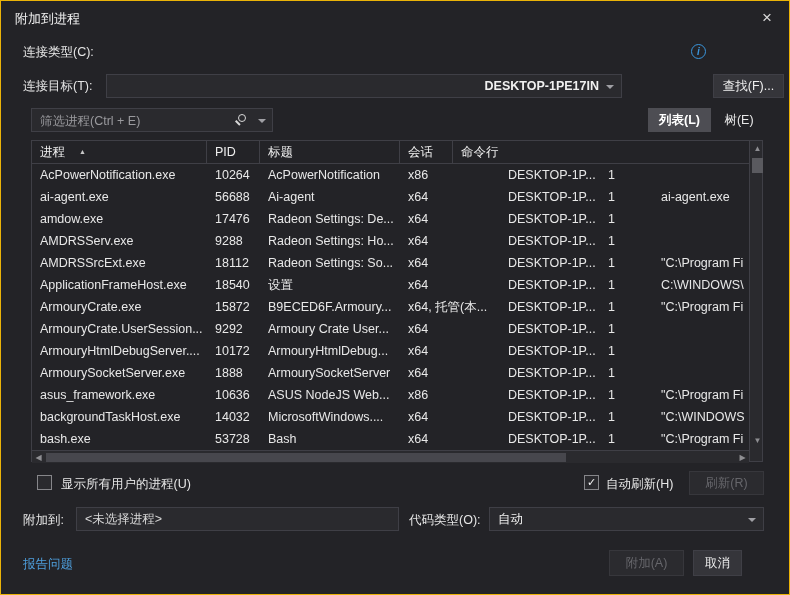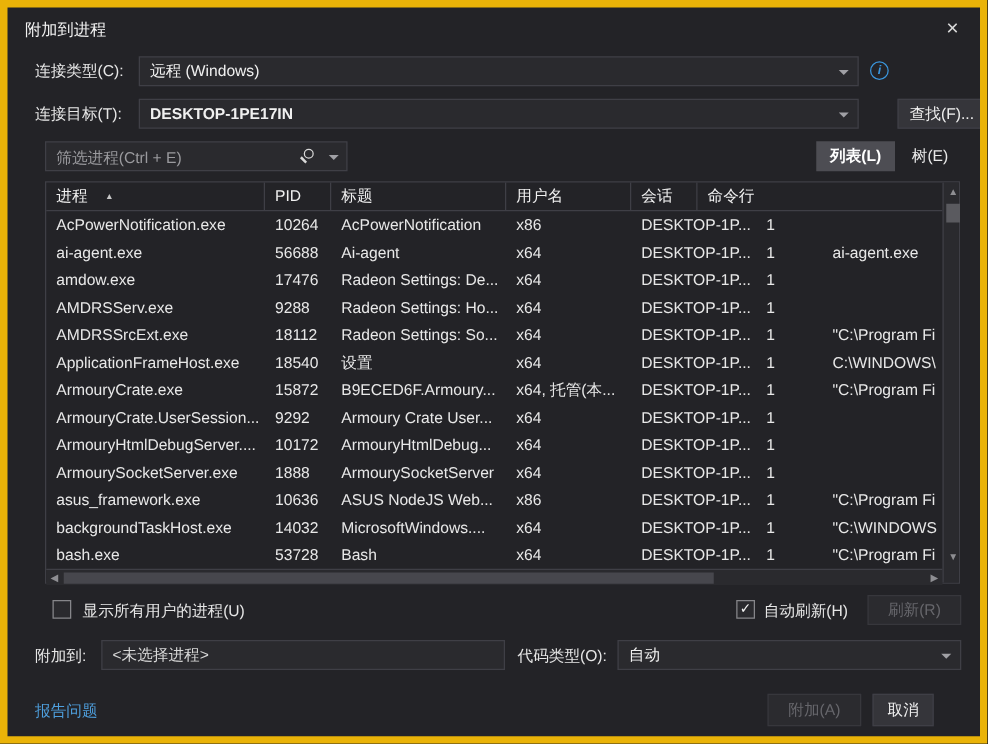--- a/index.html
+++ b/index.html
@@ -1,18 +1,18 @@
 <!DOCTYPE html>
 <html><head>
 <meta charset="utf-8">
 <style>
   * { margin:0; padding:0; box-sizing:border-box; }
   html,body { width:790px; height:595px; background:#1a1a1d; }
   body { font-family:"Liberation Sans","DejaVu Sans",sans-serif; font-size:12.5px; color:#e8e8e8; }
-  .dialog { position:relative; width:790px; height:595px; background:#232327; border:6px solid #eab308; overflow:hidden; }
+  .dialog { position:relative; width:790px; height:595px; background:#232327; border:1px solid #eab308; overflow:hidden; }
 
   .title { position:absolute; left:14px; top:9px; font-size:13px; color:#f2f2f2; }
   .close { position:absolute; right:10px; top:5px; width:24px; height:24px; text-align:center; line-height:24px; font-size:17px; color:#d8d8d8; cursor:pointer; }
 
   .lbl { position:absolute; color:#e6e6e6; }
   .combo, .textbox { position:absolute; height:24px; background:#2a2a2e; border:1px solid #3f3f46; color:#f0f0f0; line-height:22px; padding:0 22px 0 8px; overflow:hidden; white-space:nowrap; }
   .textbox { padding-right:8px; }
   .chev { position:absolute; right:7px; top:10px; width:0; height:0; border-left:4px solid transparent; border-right:4px solid transparent; border-top:4px solid #a0a0a5; }
   .btn { position:absolute; height:24px; background:#35353a; border:1px solid #3f3f46; color:#f0f0f0; text-align:center; line-height:22px; cursor:pointer; }
   .btn.disabled { background:#2b2b2f; border-color:#37373c; color:#66666b; }
@@ -50,48 +50,43 @@
 </style>
 </head>
 <body>
 
 <div class="dialog">
 
   <div class="title">附加到进程</div>
   <div class="close">×</div>
 
   <div class="lbl" style="left:22px; top:43px;">连接类型(C):</div>
-  <div class="combo" style="left:105px; top:39px; width:576px;">
-    <span>远程 (Windows)</span>
-    <span class="chev"></span>
-  </div>
   <div class="info-icon">i</div>
 
   <div class="lbl" style="left:22px; top:77px;">连接目标(T):</div>
-  <div class="combo" style="left:105px; top:73px; width:576px; font-weight:bold;">
+  <div class="combo" style="left:105px; top:73px; width:516px; font-weight:bold;text-align:right;">
     <span>DESKTOP-1PE17IN</span>
     <span class="chev"></span>
   </div>
   <div class="btn" style="left:692px; top:73px; width:71px;margin-left:20px;">查找(F)...</div>
 
   <div class="filterbox">
     <span class="ph">筛选进程(Ctrl + E)</span>
     <span class="mag"></span>
     <span class="chev"></span>
   </div>
   <div class="toggle active" style="left:647px; width:63px;">列表(L)</div>
   <div class="toggle" style="left:714px; width:48px;">树(E)</div>
 
   <div class="tablewrap">
     <div class="tmain">
       <div class="thead">
         <div class="hcell col-name"><span>进程</span><span class="sortarrow">▲</span></div>
         <div class="hcell col-pid">PID</div>
         <div class="hcell col-title">标题</div>
-        <div class="hcell col-user">用户名</div>
         <div class="hcell col-session">会话</div>
         <div class="hcell col-cmd" style="border-right:none;">命令行</div>
       </div>
       <div>
           <div class="trow">
             <div class="tcell col-name">AcPowerNotification.exe</div>
             <div class="tcell col-pid">10264</div>
             <div class="tcell col-title">AcPowerNotification</div>
             <div class="tcell col-type">x86</div>
             <div class="tcell col-user">DESKTOP-1P...</div>

